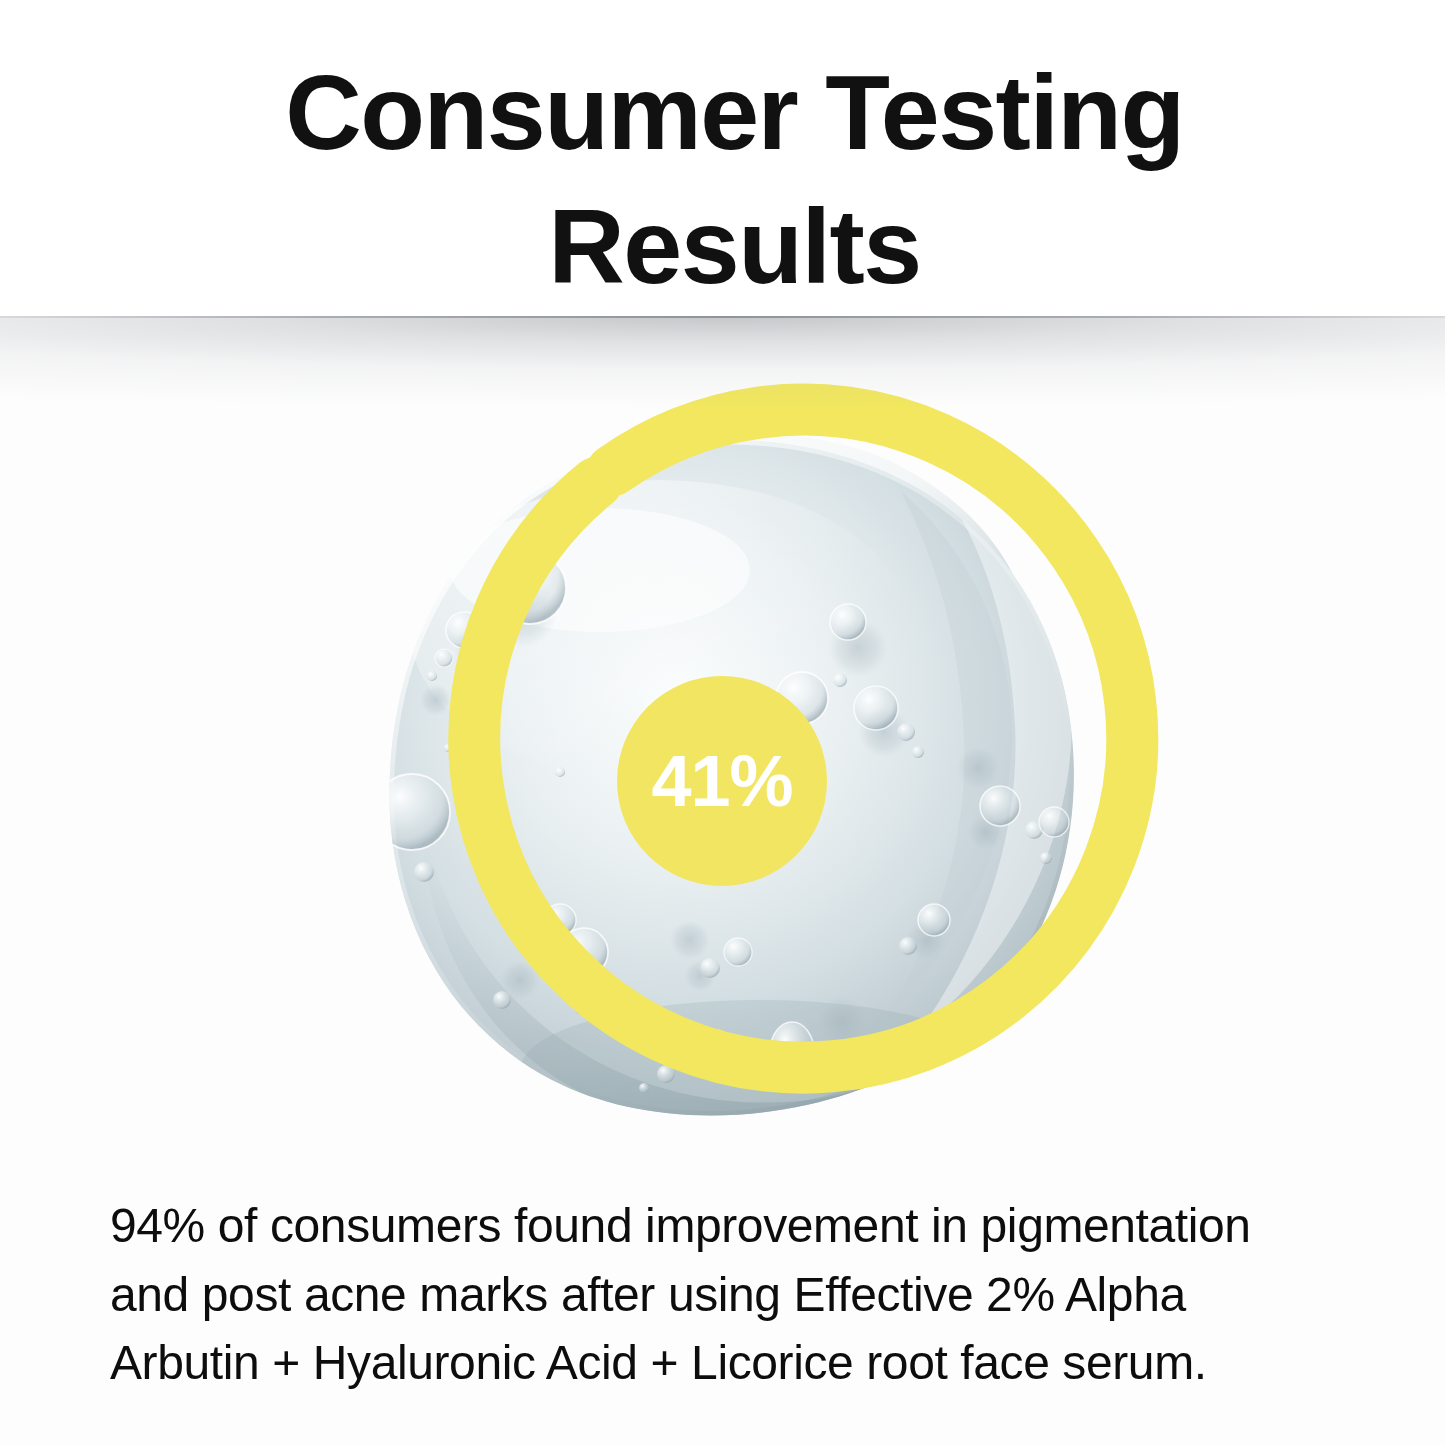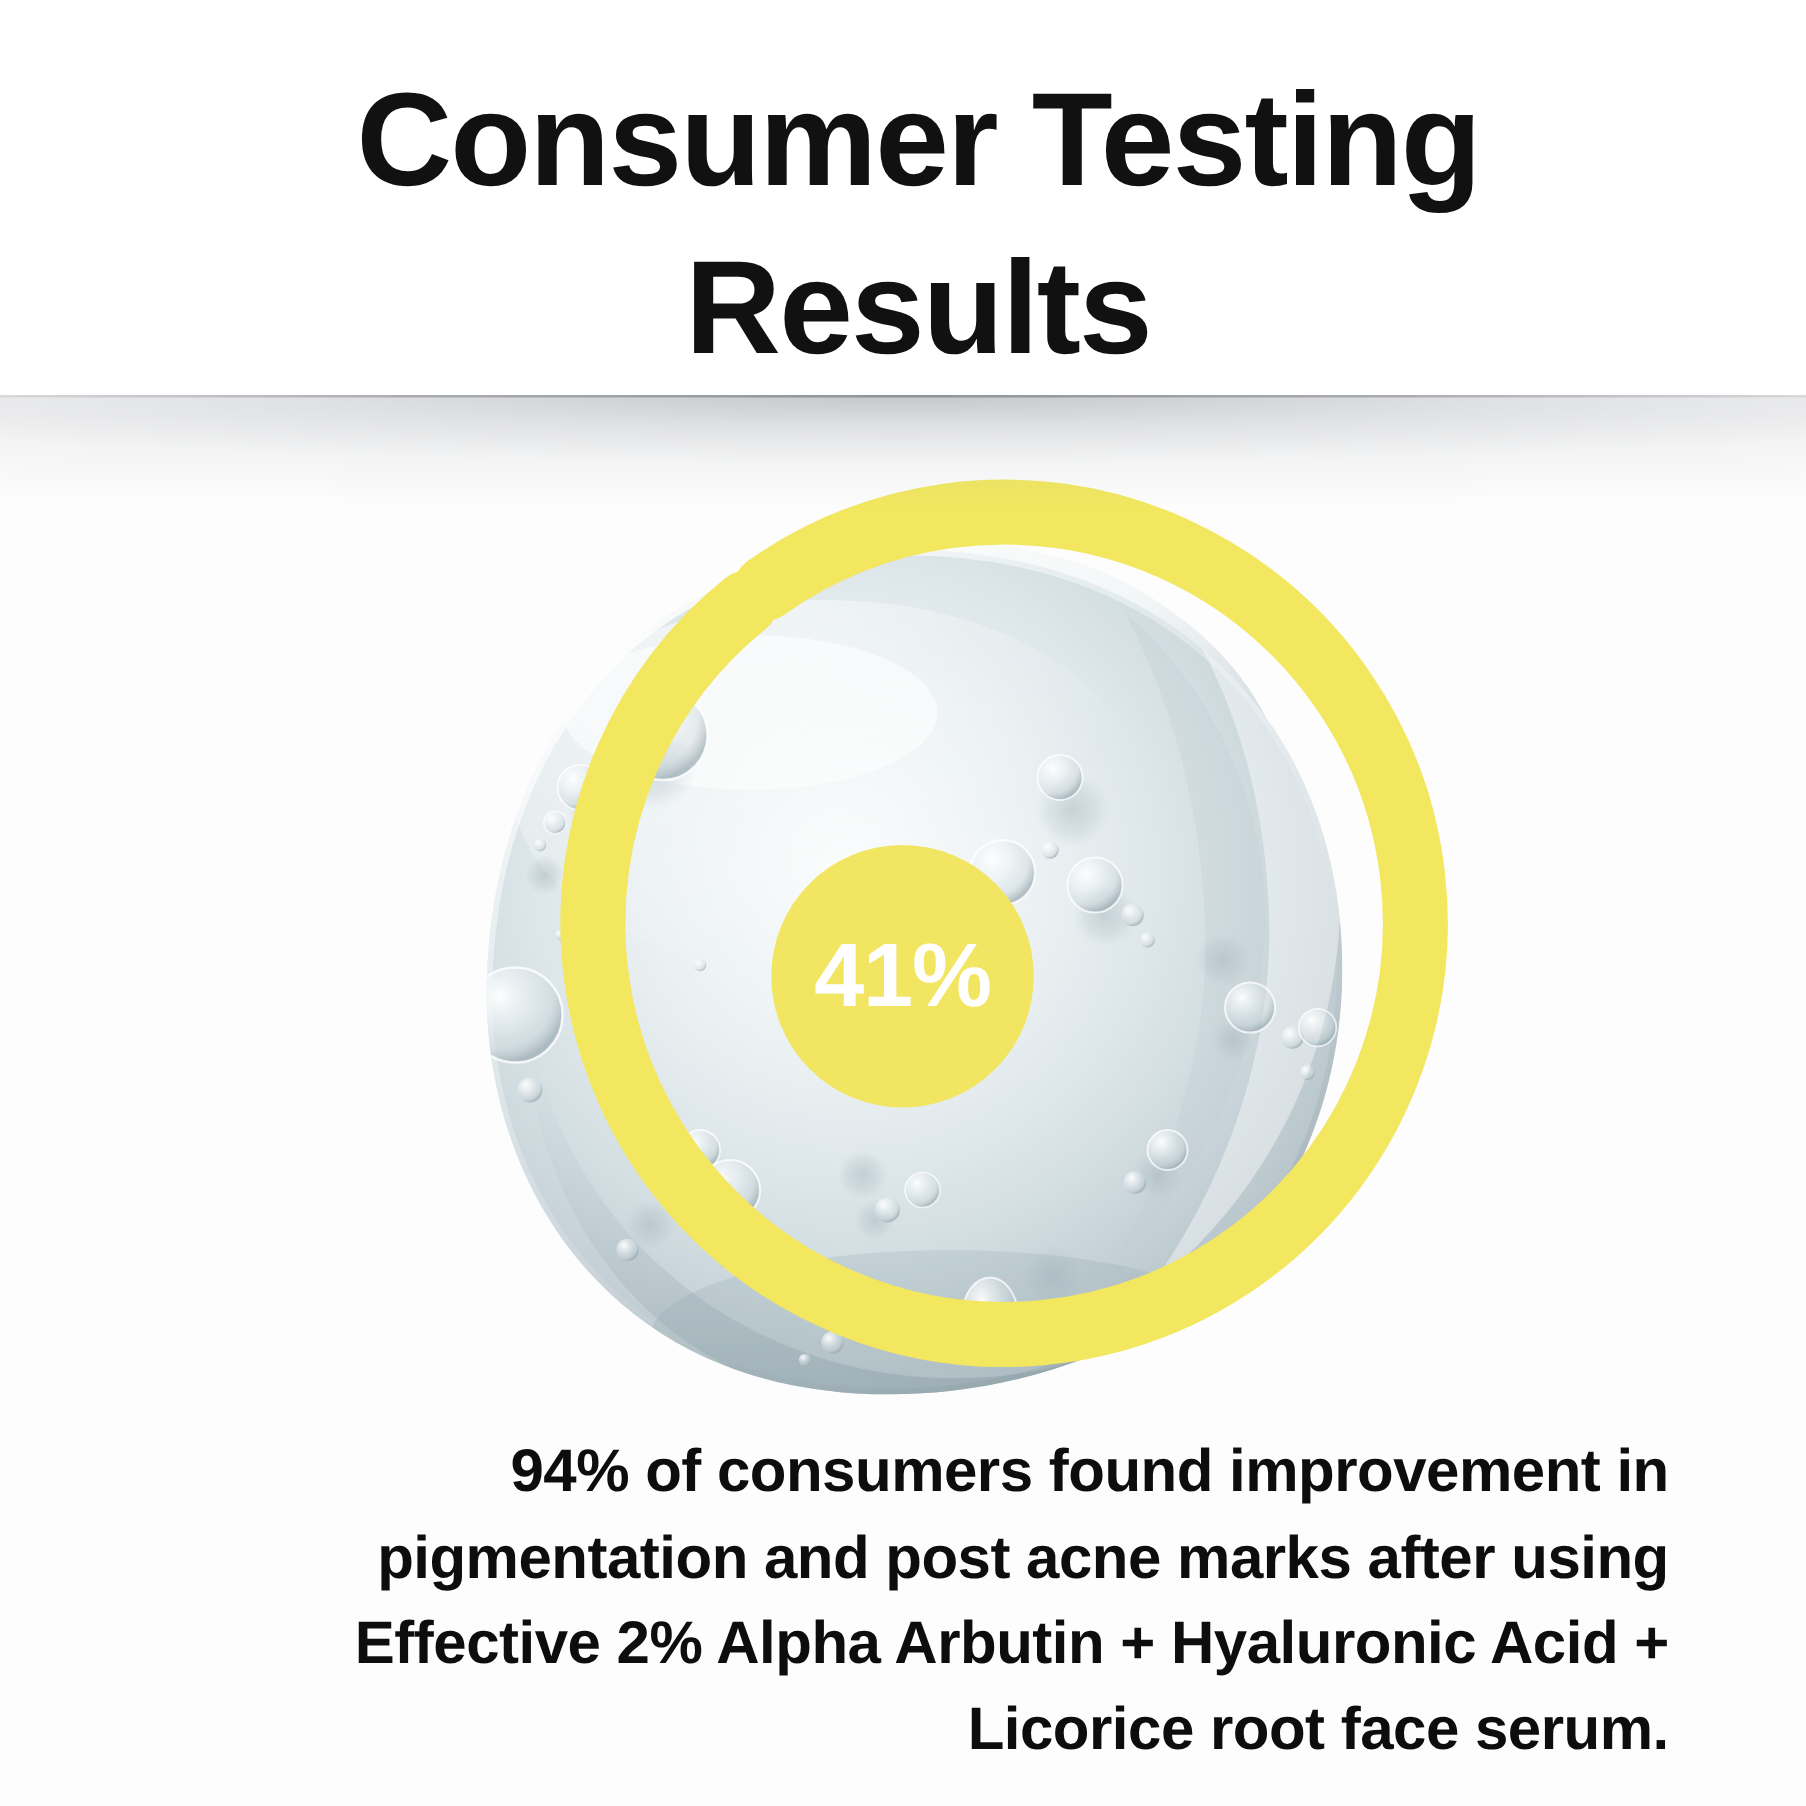--- a/index.html
+++ b/index.html
@@ -139,26 +139,26 @@
     letter-spacing: -1px;
     color: #ffffff;
     z-index: 9;
     pointer-events: none;
   }
 
   
   .caption {
     position: absolute;
     left: 110px;
-    top: 1144px;
+    top: 1192px;
     width: 1225px;
-    text-align: right;
+    text-align: left;
     font-family: "Liberation Sans", sans-serif;
     font-size: 48px;
-    font-weight: 700;
+    font-weight: 400;
     line-height: 1.43;
     letter-spacing: -0.4px;
     color: #0d0d0d;
     margin: 0;
     z-index: 5;
   }
 </style>
 </head>
 <body>
 

